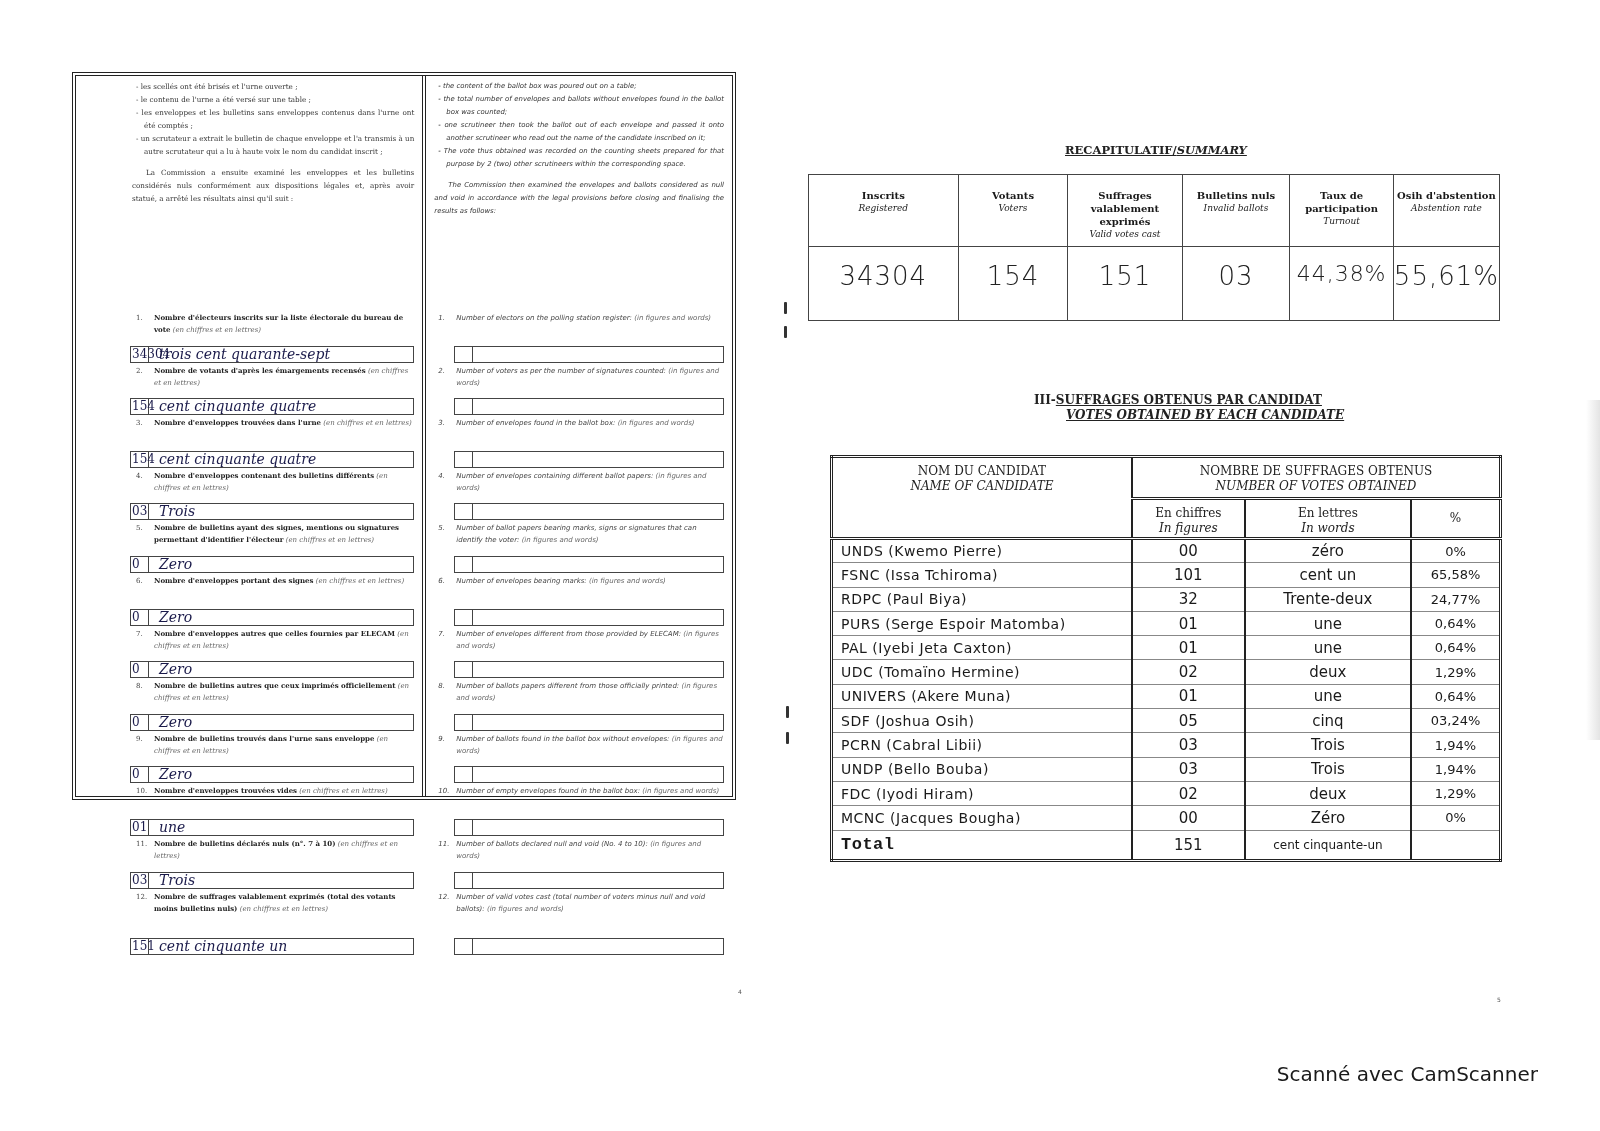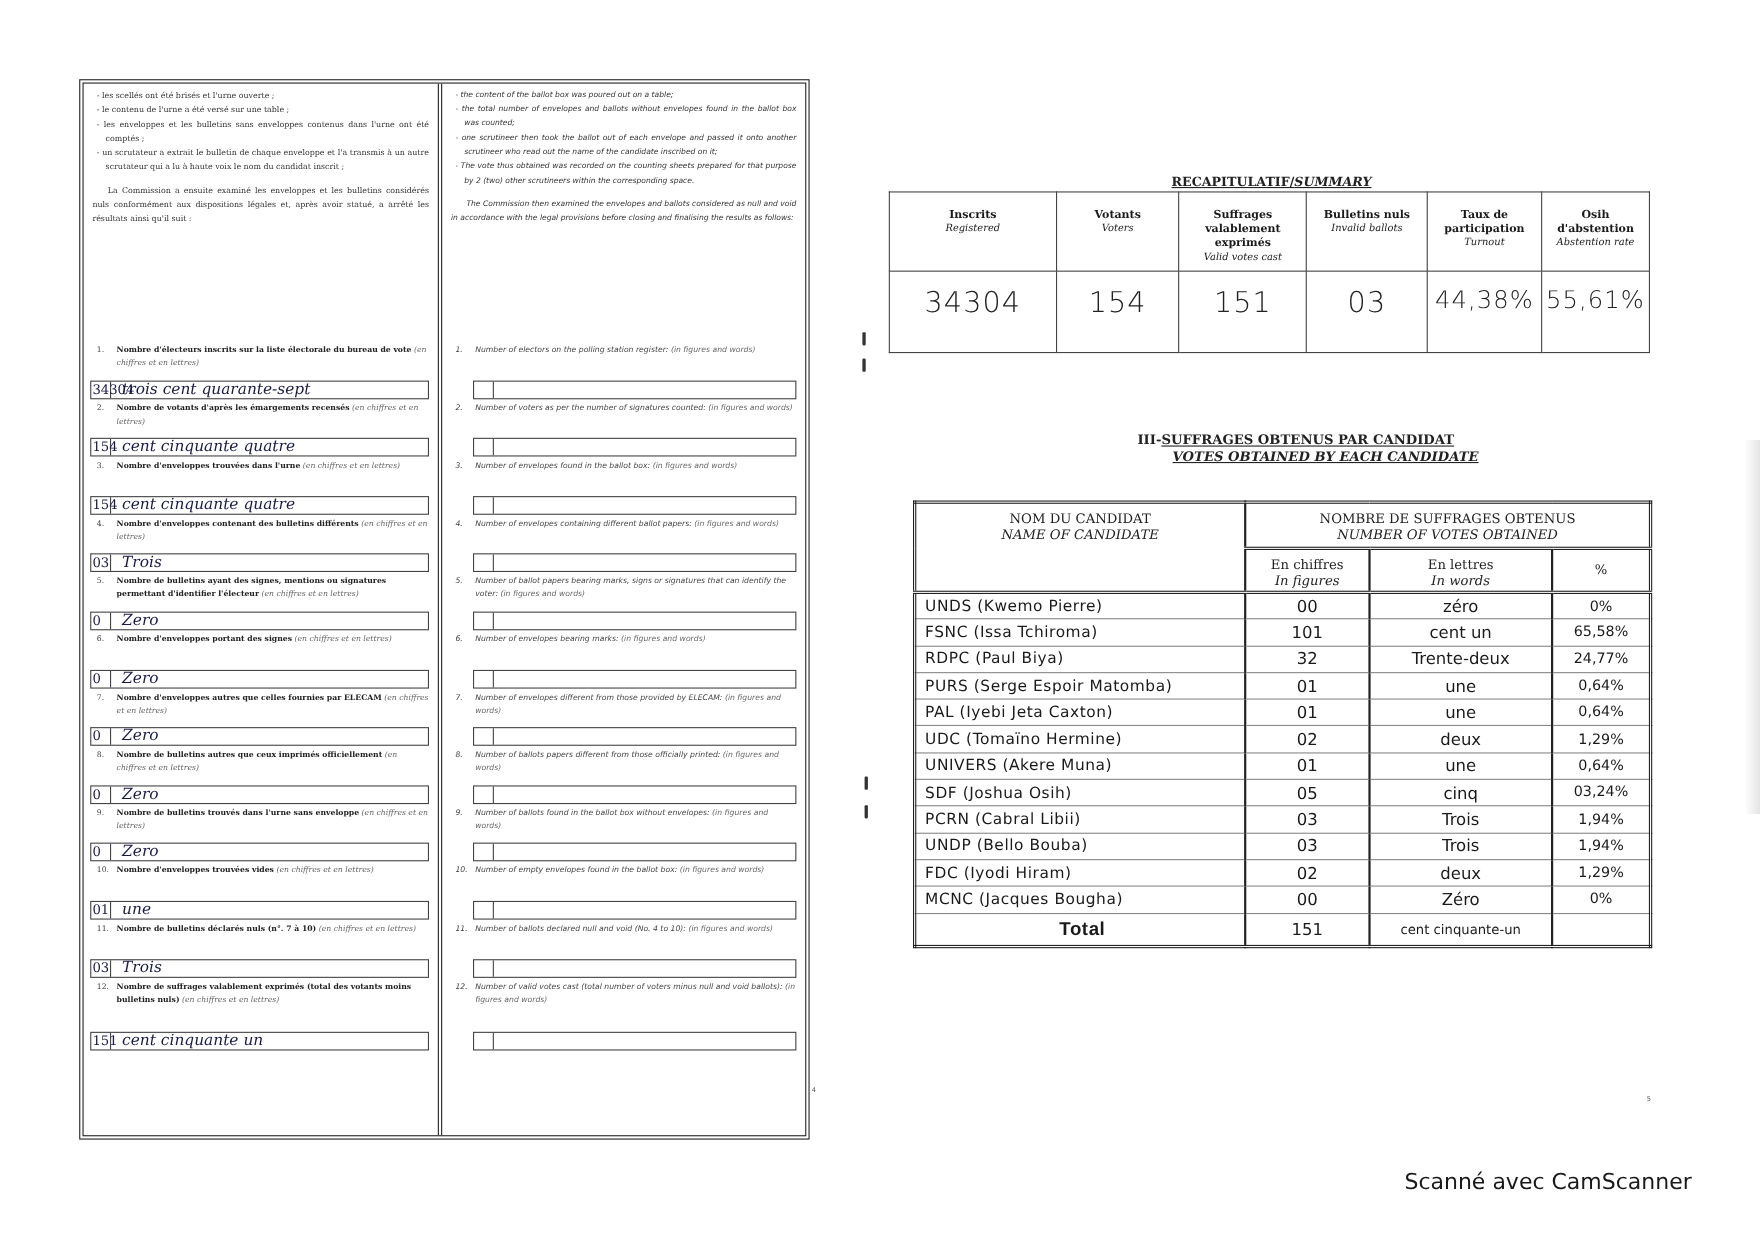--- a/index.html
+++ b/index.html
@@ -1,17 +1,17 @@
 <!DOCTYPE html>
 <html><head>
 <meta charset="utf-8">
 <style>
   * { box-sizing: border-box; margin: 0; padding: 0; }
   body { width: 1600px; height: 1131px; background: #ffffff; position: relative; overflow: hidden; font-family: "DejaVu Sans", sans-serif; color: #1a1a1a; }
-  .page-left { position: absolute; left: 72px; top: 72px; width: 664px; height: 964px; border: 4px double #222; background: #fff; display: flex; }
+  .page-left { position: absolute; left: 72px; top: 72px; width: 664px; height: 728px; border: 4px double #222; background: #fff; display: flex; padding-left: 48px; }
   .col { position: relative; height: 100%; padding: 4px 8px 0 8px; }
   .col-fr { width: 326px; border-right: 4px double #222; }
   .col-en { width: 330px; }
   .bullets { font-family: "DejaVu Serif", serif; font-size: 7.2px; line-height: 13px; color: #333; }
   .bullets .b { padding-left: 12px; text-indent: -8px; text-align: justify; }
   .en .bullets { font-style: italic; font-family: "DejaVu Sans", sans-serif; font-size: 6.9px; }
   .para { font-family: "DejaVu Serif", serif; font-size: 7.2px; line-height: 13px; color: #333; text-indent: 14px; margin-top: 8px; text-align: justify; }
   .en .para { font-style: italic; font-family: "DejaVu Sans", sans-serif; font-size: 6.9px; }
   .items { position: absolute; left: 8px; right: 8px; top: 236px; }
   .item { height: 52.6px; position: relative; }
@@ -23,21 +23,21 @@
   .ans { position: absolute; left: 20px; right: 0; bottom: 2px; height: 17px; border: 1px solid #444; display: flex; }
   .fr .ans { left: 20px; }
   .ans .fig { width: 18px; border-right: 1px solid #444; font-family: "DejaVu Serif", serif; font-size: 12px; line-height: 15px; color: #1a1a4a; padding-left: 1px; white-space: nowrap; overflow: visible; }
   .ans .wrd { flex: 1; font-family: "DejaVu Serif", serif; font-style: italic; font-size: 14px; line-height: 14px; color: #1a1a4a; padding-left: 10px; white-space: nowrap; }
   .fr .ans { left: 22px; }
   .fr .item .ans { left: 24px; }
   .fr .ans-wide { left: -2px !important; }
   .page-num { position: absolute; font-size: 6px; color: #555; }
   .mark { position: absolute; width: 3px; height: 12px; background: #333; border-radius: 1px; }
 
-  .summary-title { position: absolute; left: 1065px; top: 143px; font-family: "DejaVu Serif", serif; font-weight: bold; font-size: 11.5px; text-decoration: underline; color: #222; margin-top: 15px; }
+  .summary-title { position: absolute; left: 1065px; top: 143px; font-family: "DejaVu Serif", serif; font-weight: bold; font-size: 11.5px; text-decoration: underline; color: #222; }
   .summary-title i { font-style: italic; }
   table.summary { position: absolute; left: 808px; top: 174px; width: 692px; height: 147px; border-collapse: collapse; }
   table.summary td, table.summary th { border: 1.5px solid #444; text-align: center; vertical-align: top; }
   table.summary th { height: 72px; padding-top: 14px; font-family: "DejaVu Serif", serif; font-size: 10px; line-height: 13px; }
   table.summary th .fr-l { font-weight: bold; display: block; }
   table.summary th .en-l { font-weight: normal; font-style: italic; display: block; font-size: 9px; }
   table.summary td { font-family: "DejaVu Sans", sans-serif; font-size: 26px; color: #222; padding-top: 14px; font-weight: 300; letter-spacing: 1px; }
 
   .votes-title { position: absolute; left: 1034px; top: 393px; font-family: "DejaVu Serif", serif; font-weight: bold; font-size: 12px; line-height: 15px; color: #222; }
   .votes-title .l1 u { text-decoration: underline; }
@@ -45,21 +45,21 @@
 
   table.votes { position: absolute; left: 830px; top: 455px; width: 672px; border-collapse: collapse; border: 3px double #222; }
   table.votes th { font-family: "DejaVu Serif", serif; font-weight: normal; font-size: 12px; line-height: 15px; color: #222; border: 2px solid #222; vertical-align: top; padding-top: 6px; }
   table.votes th .en-l { font-style: italic; display: block; }
   table.votes th.sub { height: 40px; border-top: 3px double #222; }
   table.votes td { height: 24.3px; font-family: "DejaVu Sans", sans-serif; font-size: 15px; color: #1a1a1a; border-left: 2.5px solid #222; border-right: 2.5px solid #222; border-bottom: 1px solid #888; white-space: nowrap; overflow: hidden; padding: 0 4px; }
   table.votes td.name { font-size: 14px; text-align: left; padding-left: 8px; letter-spacing: 0.5px; }
   table.votes td.fig, table.votes td.words { text-align: center; }
   table.votes td.pct { text-align: center; font-size: 13px; }
   table.votes tr.total td { height: 30px; border-bottom: 2px solid #222; }
-  table.votes tr.total td.name { text-align: center; font-family: Liberation Sans, sans-serif; font-weight: bold; font-size: 17px; }
+  table.votes tr.total td.name { font-family: Liberation Mono, monospace; font-weight: bold; font-size: 17px; }
   table.votes tr.total td.words { font-size: 12px; line-height: 12px; white-space: normal; margin-left: 48px; }
 
   .watermark { position: absolute; right: 62px; top: 1062px; font-family: "DejaVu Sans", sans-serif; font-size: 20px; color: #1a1a1a; }
   .shadow-right { position: absolute; right: 0; top: 400px; width: 14px; height: 340px; background: linear-gradient(to right, rgba(255,255,255,0), rgba(210,210,210,0.6)); }
 </style>
 </head>
 <body>
 
 <div class="page-left">
   <div class="col col-fr fr">
@@ -291,21 +291,21 @@
           <span class="fr-l">Osih d'abstention</span>
           <span class="en-l">Abstention rate</span>
         </th>
   </tr>
   <tr>
     <td>34304</td>
     <td>154</td>
     <td>151</td>
     <td>03</td>
     <td style="font-size:22px">44,38%</td>
-    <td style="font-size:22px">55,61%</td>
+    <td style="font-size:26px">55,61%</td>
   </tr>
 </tbody>
   </table>
 
 <div class="votes-title">
   <span class="l1"><span>III-</span><u>SUFFRAGES OBTENUS PAR CANDIDAT</u></span>
   <span class="l2">VOTES OBTAINED BY EACH CANDIDATE</span>
 </div>
 
 <table class="votes">

